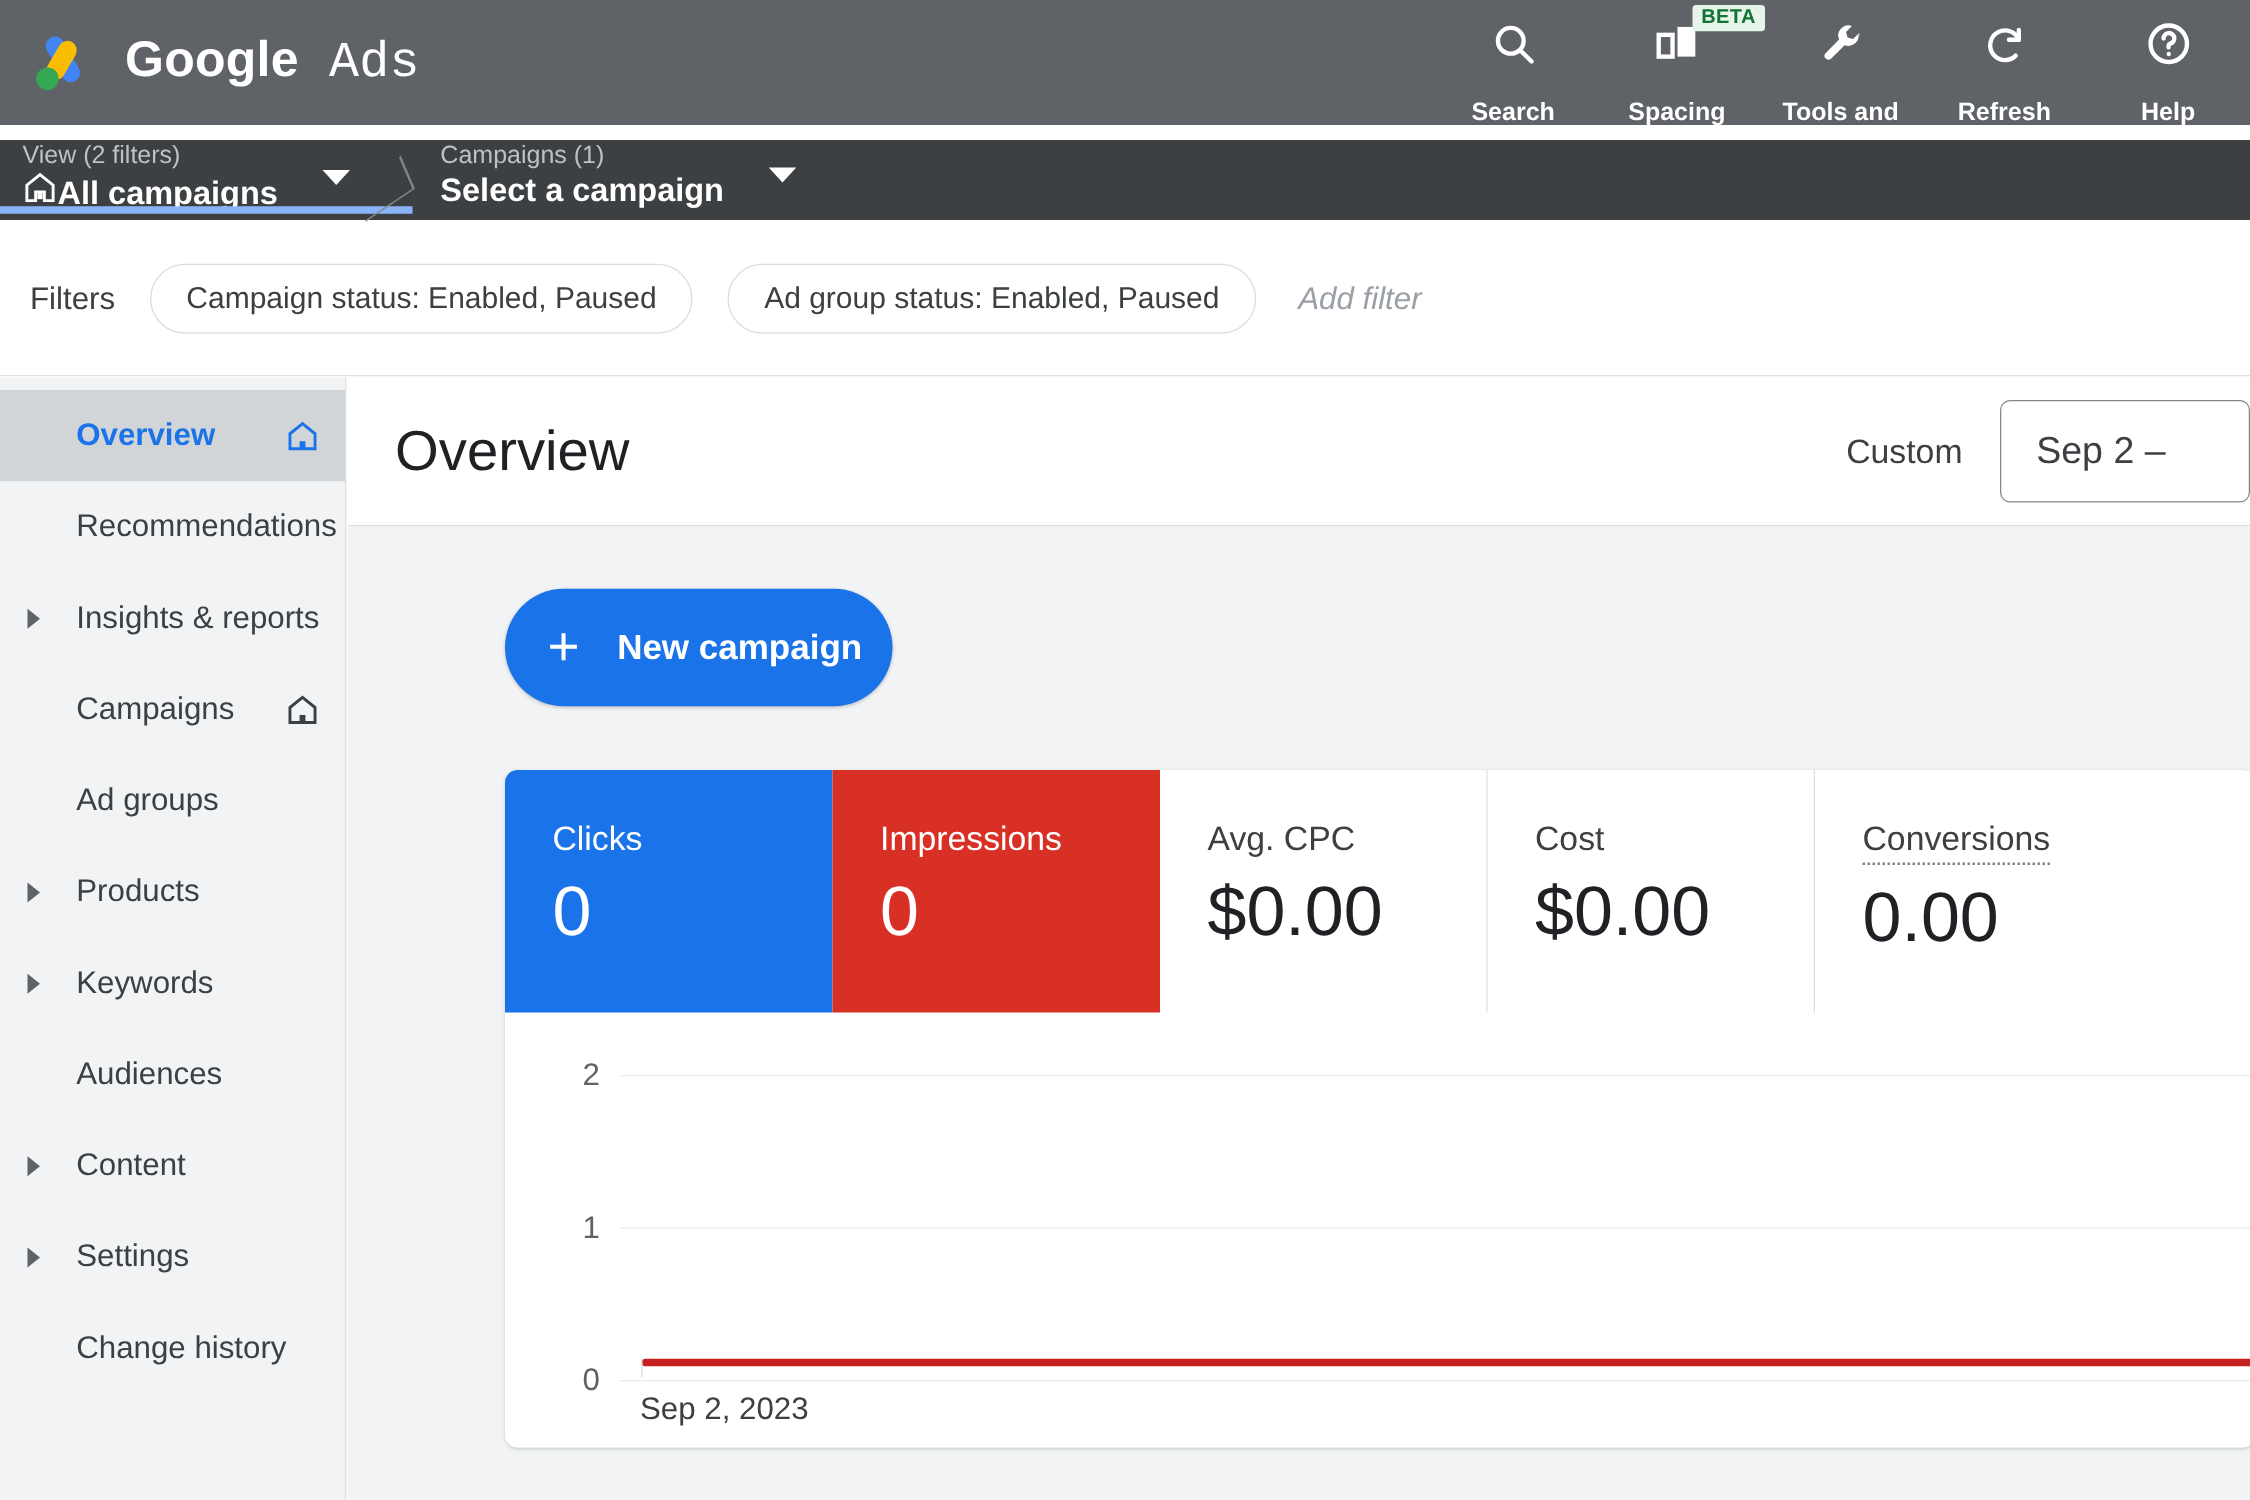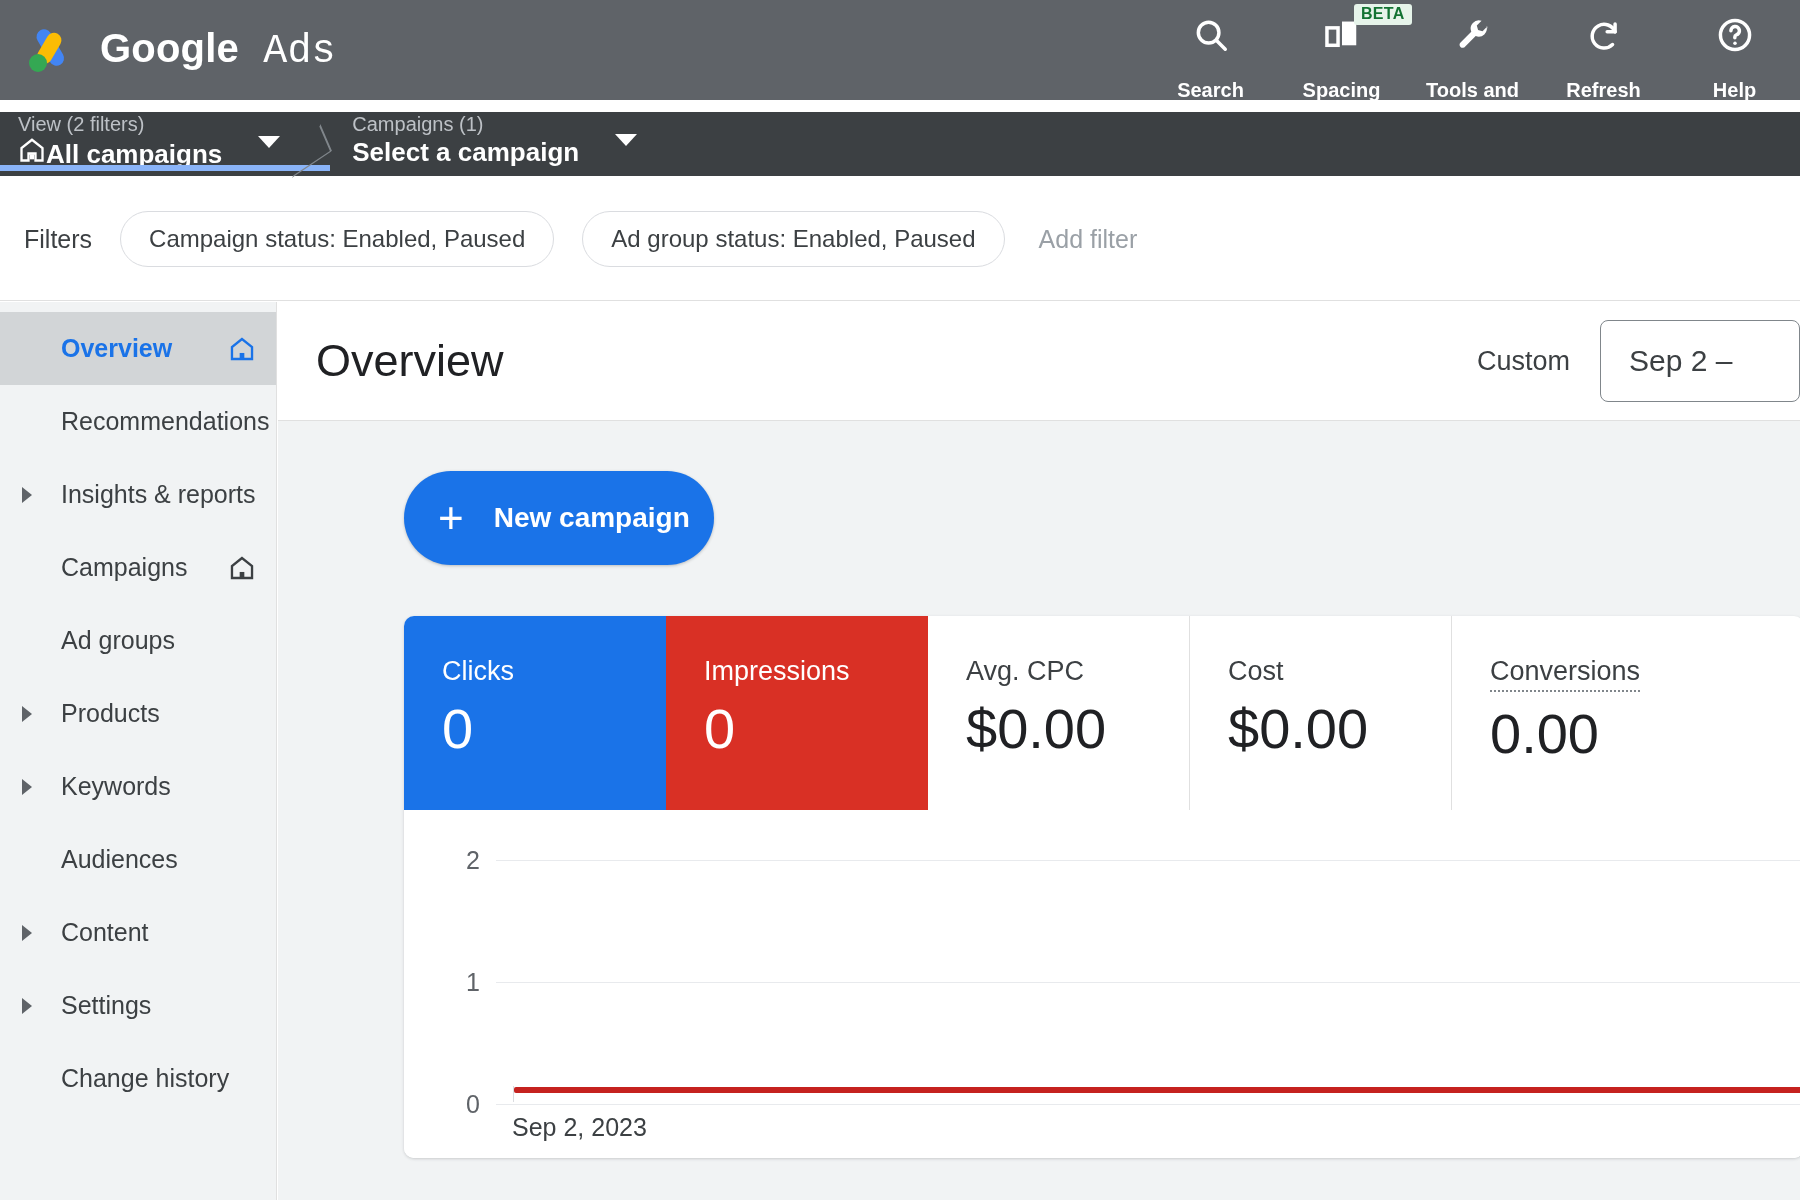--- a/index.html
+++ b/index.html
@@ -105,21 +105,21 @@
   }
   .chip {
     margin-left: 28px;
     height: 56px; padding: 0 28px;
     border: 1px solid #dadce0; border-radius: 28px;
     display: flex; align-items: center;
     font-size: 24px; color: #3c4043;
     white-space: nowrap; cursor: pointer; background: #fff;
   }
   .addfilter {
-    margin-left: 34px; font-size: 25px; color: #9aa0a6; cursor: pointer;
+    margin-left: 34px; font-size: 25px; color: #9aa0a6; cursor: pointer; font-style: italic;
   }
 
   
   .sidebar {
     position: absolute; top: 302px; left: 0;
     width: 277px; height: 898px;
     background: #f1f3f4;
     border-right: 1px solid #e0e0e0;
     padding-top: 10px;
   }

